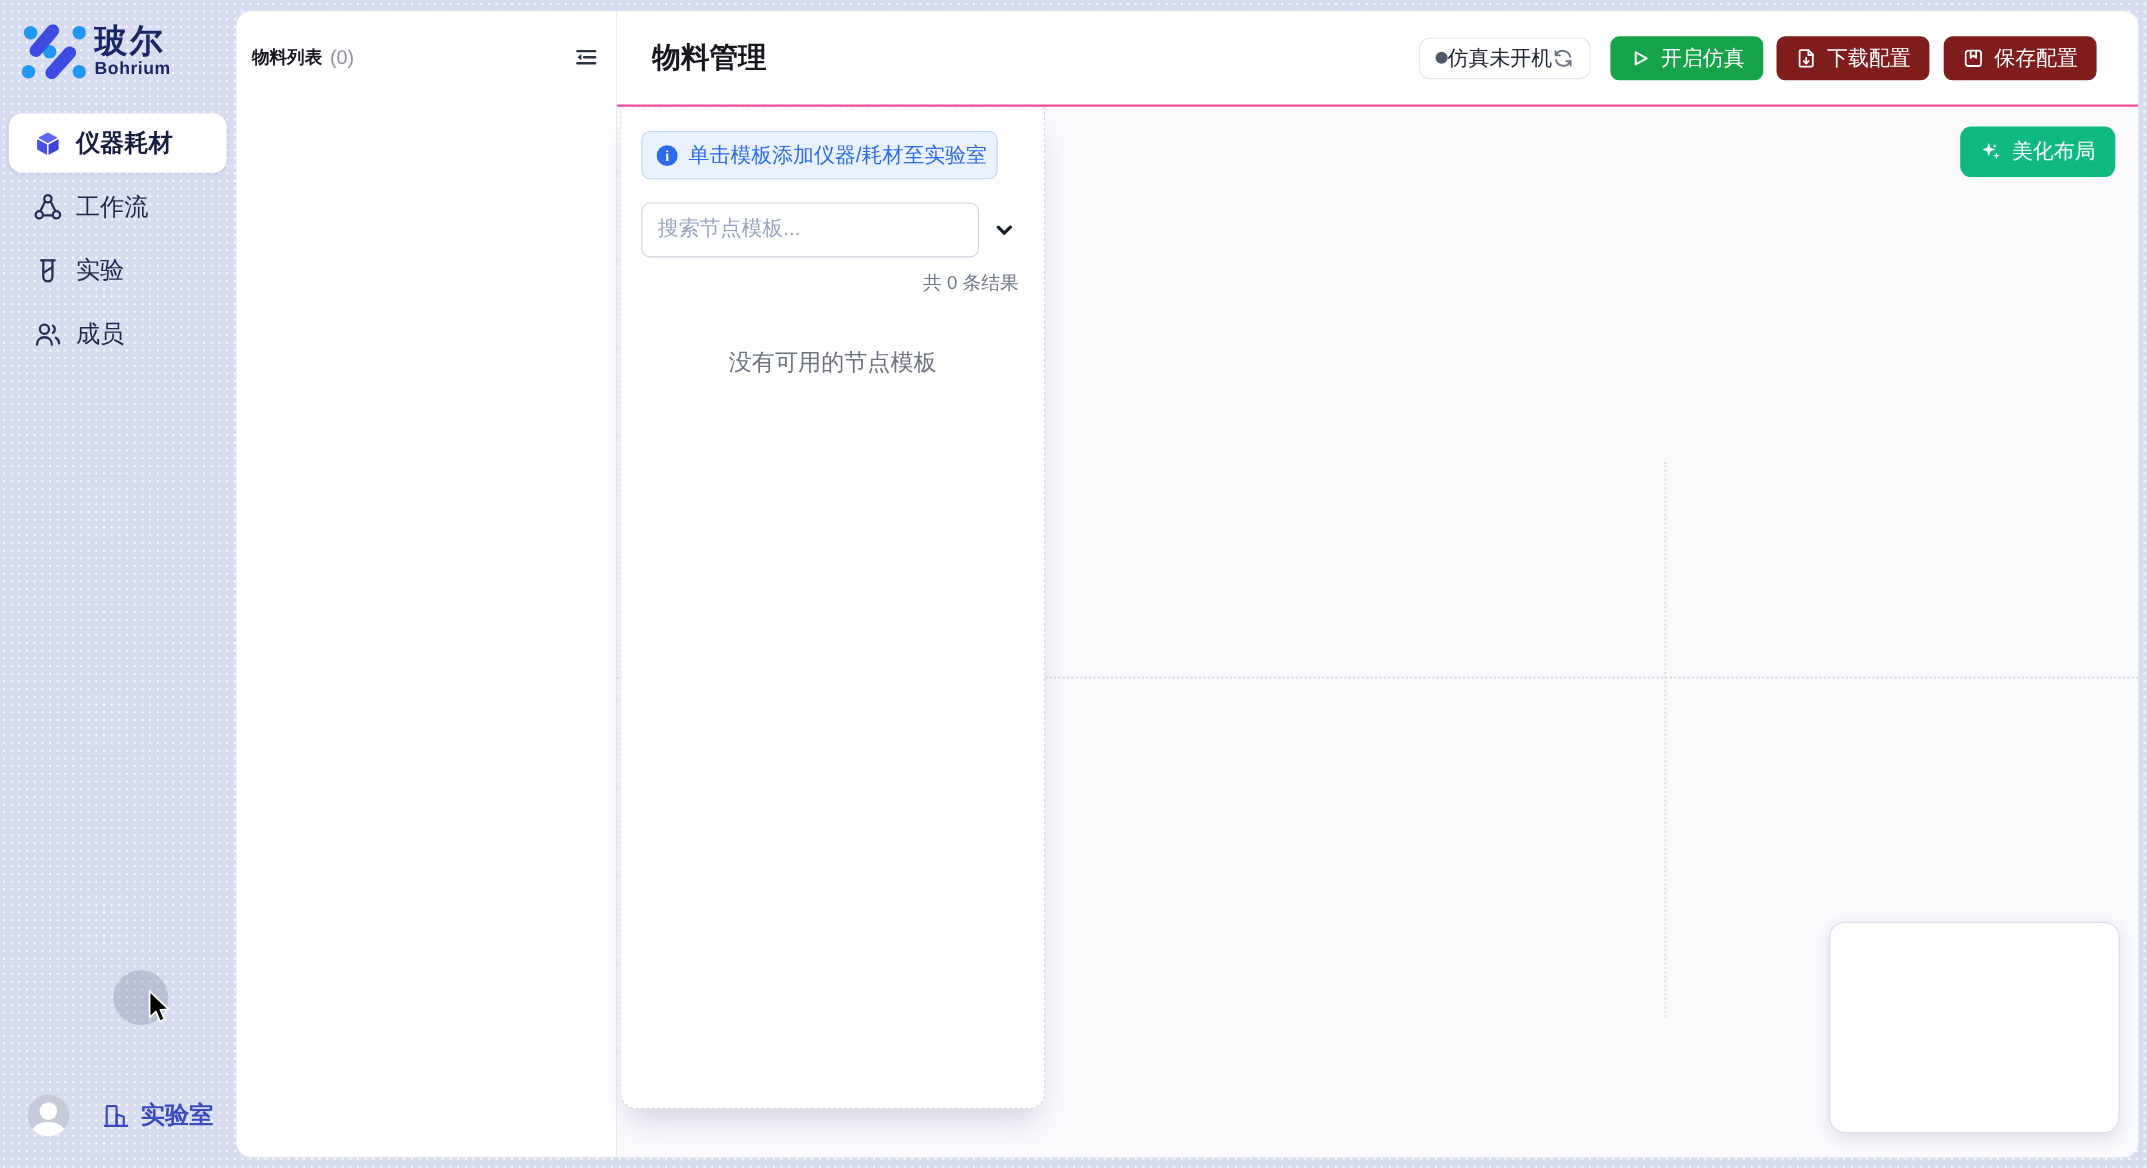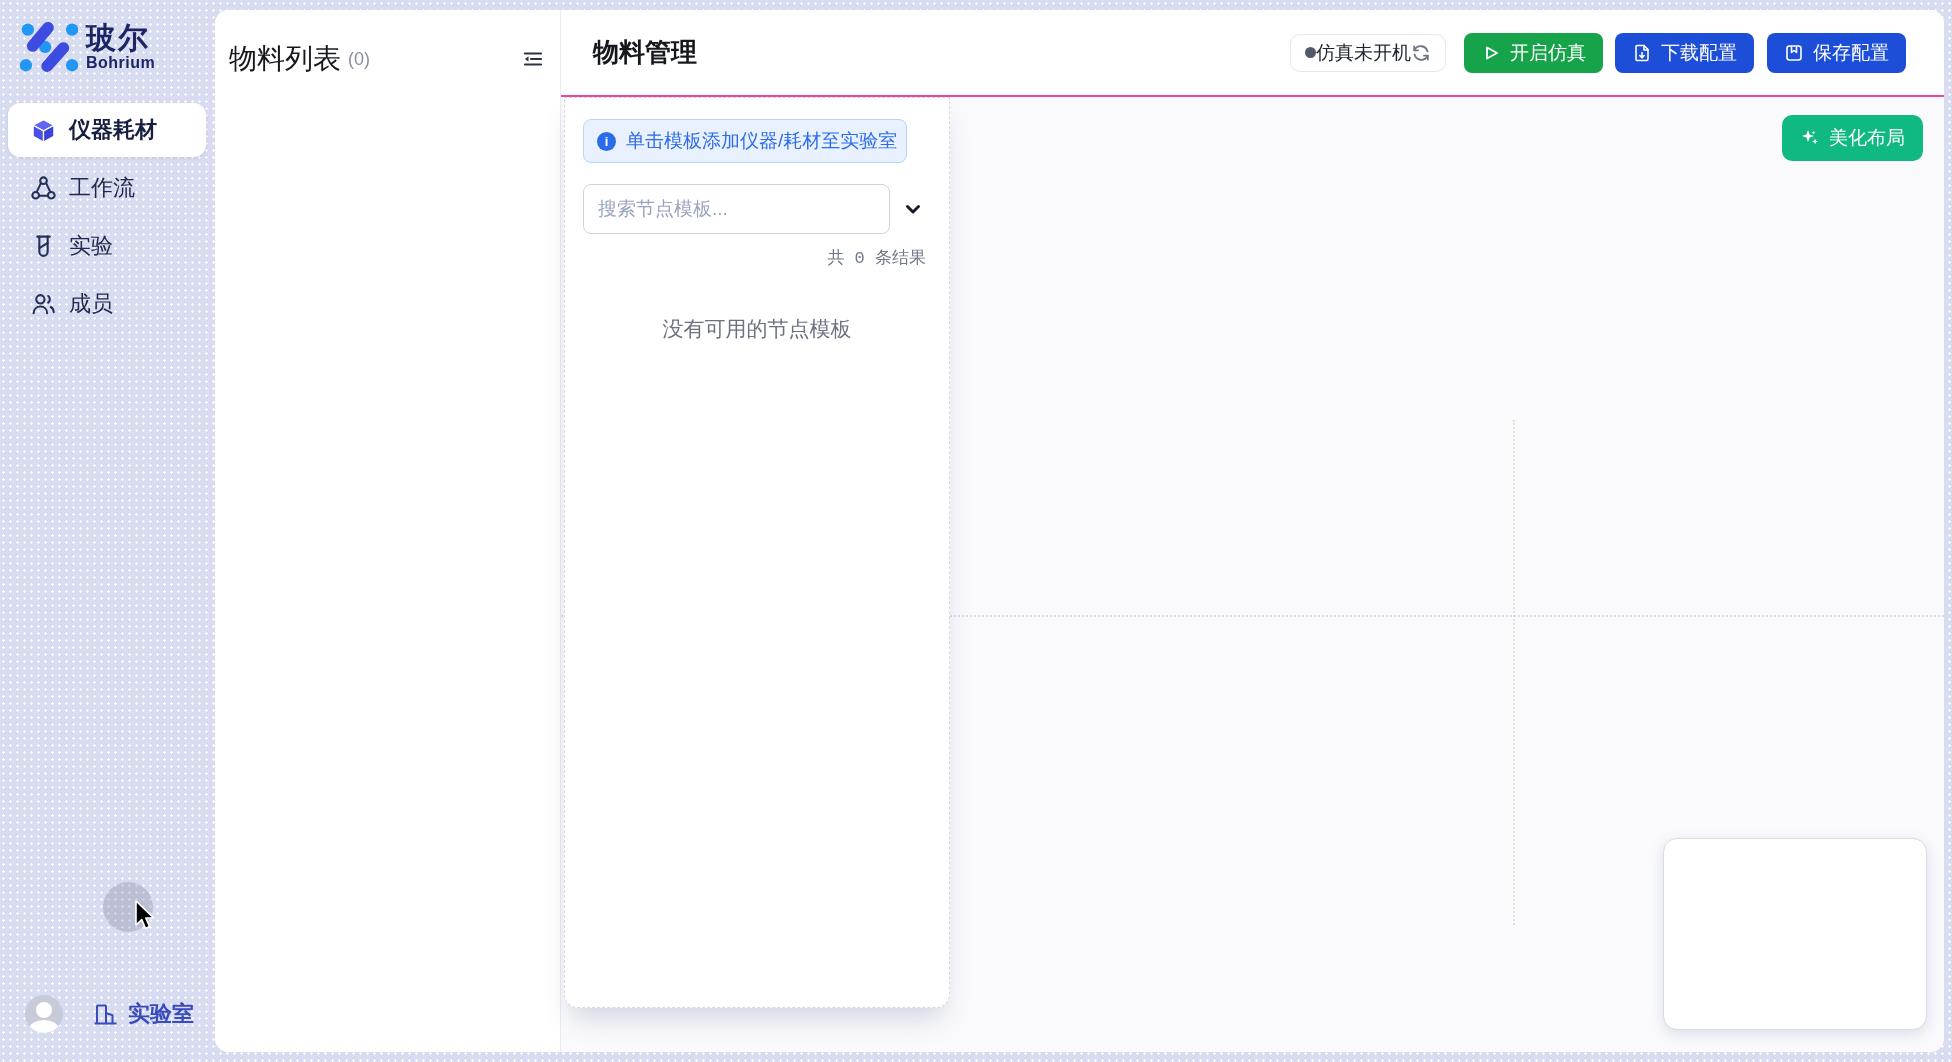--- a/index.html
+++ b/index.html
@@ -42,21 +42,21 @@
   .cursor { position:absolute; left:130px; top:898px; z-index:30; }
 
   
   .card {
     position:absolute; left:215px; top:10px; width:1729px; height:1042px;
     background:#ffffff; border-radius:14px; overflow:hidden;
   }
 
   .left-col { position:absolute; left:0; top:0; width:346px; height:100%; background:#fff; border-right:1px solid #e8eaf0; }
   .left-col-header { display:flex; align-items:center; padding:30px 15px 0 14px; }
-  .mat-title { font-size:28px; font-weight:400; color:#16181d; }
+  .mat-title { font-size:16px; font-weight:700; color:#16181d; }
   .mat-count { font-size:18px; color:#8a90a0; margin-left:7px; }
   .collapse-btn { margin-left:auto; width:24px; height:24px; display:flex; align-items:center; justify-content:center; cursor:pointer; }
 
   .main-header {
     position:absolute; left:346px; top:0; right:0; height:87px;
     border-bottom:2px solid #ec4899; background:#fff;
     display:flex; align-items:center; padding:0 38px 0 32px; z-index:6;
   }
   .page-title { font-size:26px; font-weight:700; color:#16181d; }
   .header-controls { margin-left:auto; display:flex; align-items:center; }
@@ -69,21 +69,21 @@
   .status-dot { width:11px; height:11px; border-radius:50%; background:#505a68; }
   .status-text { font-size:19px; color:#1d2330; }
 
   .btn {
     height:40px; border:none; border-radius:8px; padding:0 17px;
     display:flex; align-items:center; gap:9px; cursor:pointer;
     font-size:19px; font-weight:500; color:#fff;
     font-family:"Liberation Sans","DejaVu Sans",sans-serif;
   }
   .btn-green { background:#16a34a; margin-right:12px; }
-  .btn-blue  { background:#1d4ed8; margin-right:13px; }
+  .btn-blue  { background:#7f1d1d; margin-right:13px; }
   .btn-blue:last-child { margin-right:0; }
 
   
   .canvas { position:absolute; left:346px; top:87px; right:0; bottom:0; background:#fafafd; }
   .guide-h { position:absolute; left:0; right:0; top:518px; height:0; border-top:2px dotted #cfccdf; opacity:.65; }
   .guide-v { position:absolute; left:952px; top:323px; height:505px; width:0; border-left:2px dotted #d9d4bd; opacity:.65; }
 
   .beautify-btn {
     position:absolute; top:18px; right:21px; height:46px;
     background:#10b981; border:none; border-radius:10px; padding:0 18px;
@@ -120,21 +120,21 @@
 
   .search-row { margin-top:21px; display:flex; align-items:center; }
   .search-input {
     width:307px; height:50px; border:1px solid #ccd2e0; border-radius:8px;
     padding:0 14px; font-size:19px; color:#1d2330; background:#fff; outline:none;
     font-family:"Liberation Sans","DejaVu Sans",sans-serif;
   }
   .search-input::placeholder { color:#97a3bf; }
   .expand-btn { margin-left:auto; margin-right:3px; width:30px; height:30px; display:flex; align-items:center; justify-content:center; cursor:pointer; }
 
-  .result-count { margin-top:12px; text-align:right; padding-right:5px; font-size:17px; color:#6f7887;font-family:Liberation Mono, monospace; }
+  .result-count { margin-top:12px; text-align:right; padding-right:5px; font-size:17px; color:#6f7887; }
   .empty-text { margin-top:46px; text-align:center; font-size:21px; color:#6b7280; }
 
   svg { display:block; }
 </style>
 </head>
 <body>
 
 <div class="sidebar">
 
   <div class="logo">

